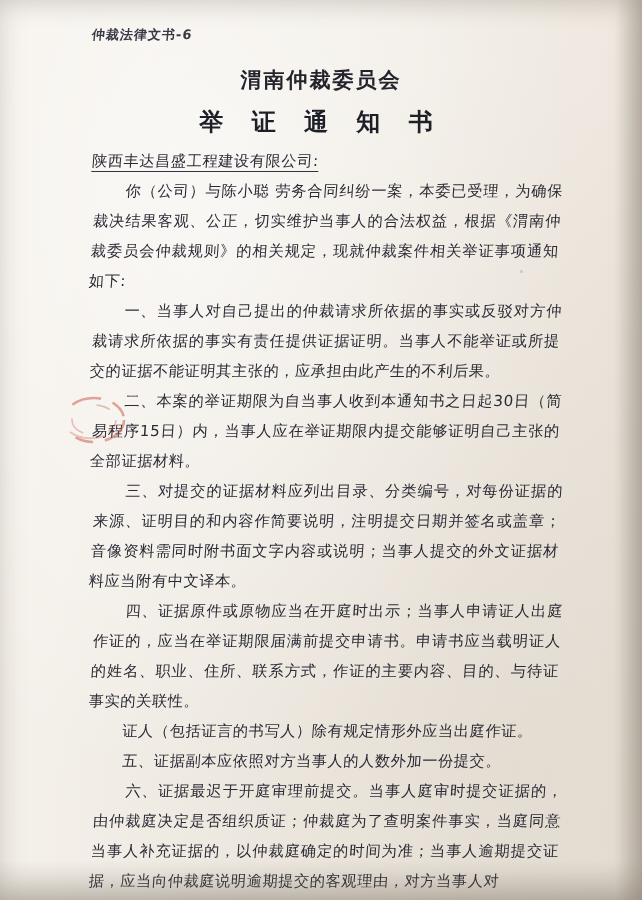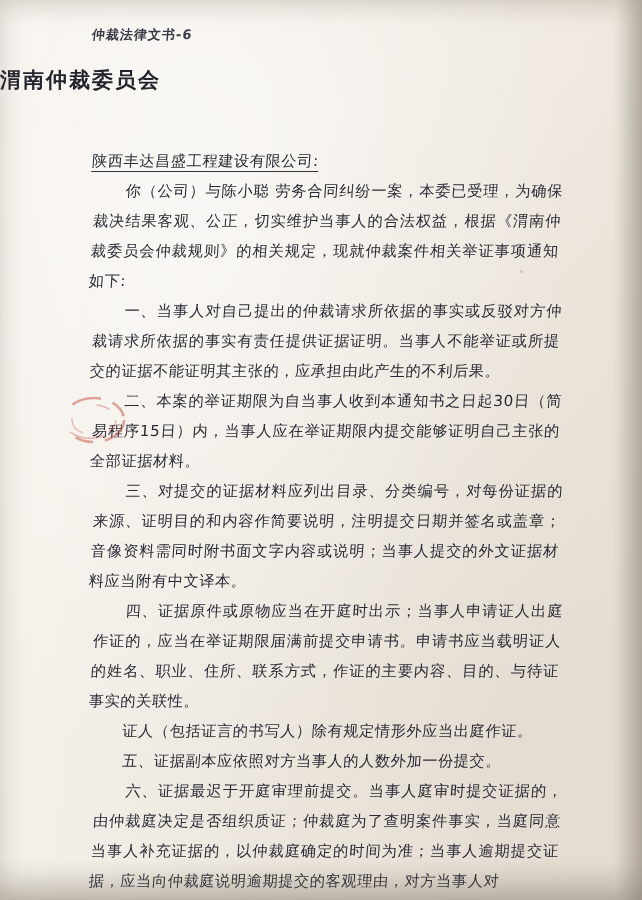--- a/index.html
+++ b/index.html
@@ -57,21 +57,21 @@
     font-family: "DejaVu Sans", sans-serif;
     font-weight: bold;
     transform: skewX(-6deg);
   }
 
   #title-block {
     position: absolute;
     left: 0;
     top: 66px;
     width: 642px;
-    text-align: left;
+    text-align: center;
   }
   #org-title {
     font-size: 21px;
     font-weight: bold;
     letter-spacing: 2px;
     color: #23232c;
     font-family: "DejaVu Sans", sans-serif;
   }
   #doc-title {
     margin-top: 12px;
@@ -128,20 +128,21 @@
 <body>
 
 <div id="page">
 
   <div id="paper-texture"></div>
 
   <div id="header-code">仲裁法律文书-6</div>
 
   <div id="title-block">
     <div id="org-title">渭南仲裁委员会</div>
+    <div id="doc-title">举 证 通 知 书</div>
   </div>
 
   <div id="body-block">
 
     <p class="para">
       <span class="underline">陕西丰达昌盛工程建设有限公司:</span>
     </p>
 
     <p class="para indent2">你（公司）与陈小聪 劳务合同纠纷一案，本委已受理，为确保裁决结果客观、公正，切实维护当事人的合法权益，根据《渭南仲裁委员会仲裁规则》的相关规定，现就仲裁案件相关举证事项通知如下:</p>
 

